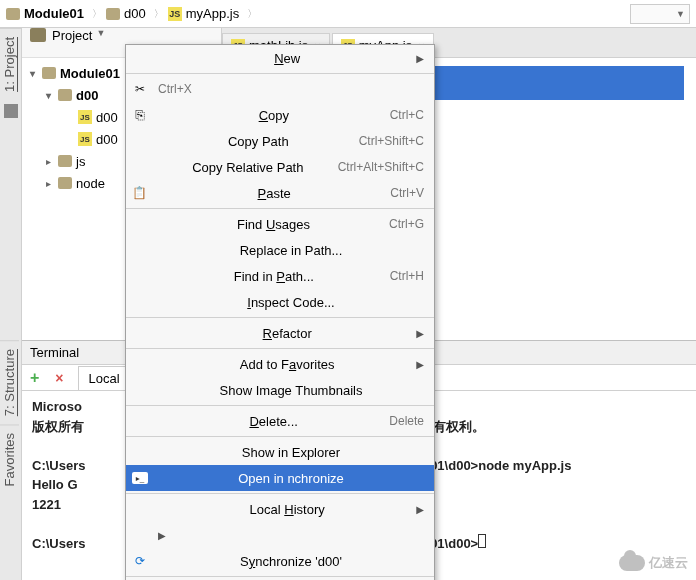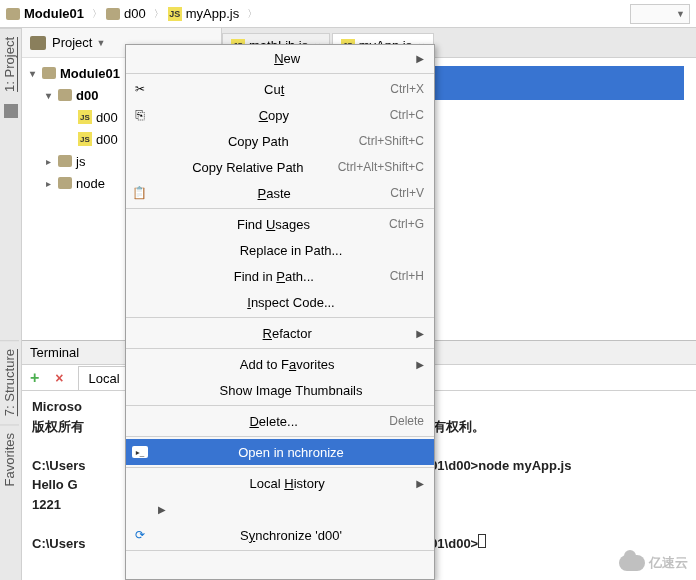--- a/index.html
+++ b/index.html
@@ -10,21 +10,21 @@
 .breadcrumb .js-icon { width: 14px; height: 14px; background: #f1e05a; margin-right: 4px; font-size: 9px; font-weight: bold; color: #333; display: flex; align-items: center; justify-content: center; }
 .breadcrumb .sep { color: #999; margin: 0 4px; font-size: 10px; }
 .breadcrumb .run-control { margin-left: auto; width: 60px; height: 20px; border: 1px solid #ccc; background: #fafafa; display: flex; align-items: center; justify-content: flex-end; padding-right: 4px; }
 .breadcrumb .chev { color: #666; font-size: 9px; }
 .main { display: flex; height: calc(100% - 28px); }
 .left-rail { width: 22px; background: #e8e8e8; border-right: 1px solid #d0d0d0; display: flex; flex-direction: column; }
 .rail-tab { writing-mode: vertical-rl; transform: rotate(180deg); padding: 8px 2px; font-size: 11px; color: #555; text-align: center; border-bottom: 1px solid #d0d0d0; }
 .rail-tab.underlined span { text-decoration: underline; }
 .rail-icon { width: 14px; height: 14px; margin: 4px auto; background: #888; }
 .sidebar { width: 200px; background: #fff; border-right: 1px solid #d0d0d0; display: flex; flex-direction: column; }
-.panel-header { height: 30px; display: flex; align-items: center; padding: 0 8px; border-bottom: 1px solid #e0e0e0; background: #f7f7f7; }
+.panel-header { height: 30px; display: flex; align-items: flex-start; padding: 0 8px; border-bottom: 1px solid #e0e0e0; background: #f7f7f7; }
 .panel-header .folder-icon-hdr { width: 16px; height: 14px; background: #8a7f5c; margin-right: 6px; border-radius: 2px; }
 .panel-header .title { font-weight: normal; }
 .panel-header .dd { color: #666; margin-left: 4px; font-size: 9px; }
 .tree { padding: 4px 0; flex: 1; overflow: hidden; }
 .tree-row { display: flex; align-items: center; height: 22px; padding-left: 8px; }
 .tree-row .arrow { width: 12px; color: #666; font-size: 10px; }
 .tree-row .folder { width: 14px; height: 12px; background: #b5a77e; margin-right: 4px; border-radius: 2px; }
 .tree-row .js-file { width: 14px; height: 14px; background: #f1e05a; margin-right: 4px; font-size: 8px; font-weight: bold; color: #333; display: flex; align-items: center; justify-content: center; }
 .tree-row.indent1 { padding-left: 24px; }
 .tree-row.indent3 { padding-left: 56px; }
@@ -210,21 +210,20 @@
 </div>
 
 <div class="context-menu">
   <div class="row">
       <span class="label"><span class="mnemonic">N</span>ew</span>
       <span class="arrow-r">▶</span>
     </div>
   <hr>
   <div class="row">
       <span class="icon">✂</span>
-      <span class="label">Cu<span class="mnemonic">t</span></span>
       <span class="shortcut">Ctrl+X</span>
     </div>
   <div class="row">
       <span class="icon">⎘</span>
       <span class="label"><span class="mnemonic">C</span>opy</span>
       <span class="shortcut">Ctrl+C</span>
     </div>
   <div class="row">
       <span class="label">Copy Path</span>
       <span class="shortcut">Ctrl+Shift+C</span>
@@ -265,20 +264,23 @@
     </div>
   <div class="row">
       <span class="label">Show Image Thumbnails</span>
     </div>
   <hr>
   <div class="row">
       <span class="label"><span class="mnemonic">D</span>elete...</span>
       <span class="shortcut">Delete</span>
     </div>
   <hr>
+  <div class="row">
+      <span class="label">Show in Explorer</span>
+    </div>
   <div class="row selected">
       <span class="icon" style="background:#fff;color:#333;border-radius:2px;width:16px;height:12px;font-size:8px">▸_</span>
       <span class="label">Open in nchronize</span>
     </div>
   <hr>
   <div class="row">
       <span class="label">Local <span class="mnemonic">H</span>istory</span>
       <span class="arrow-r">▶</span>
     </div>
   <div class="row">

